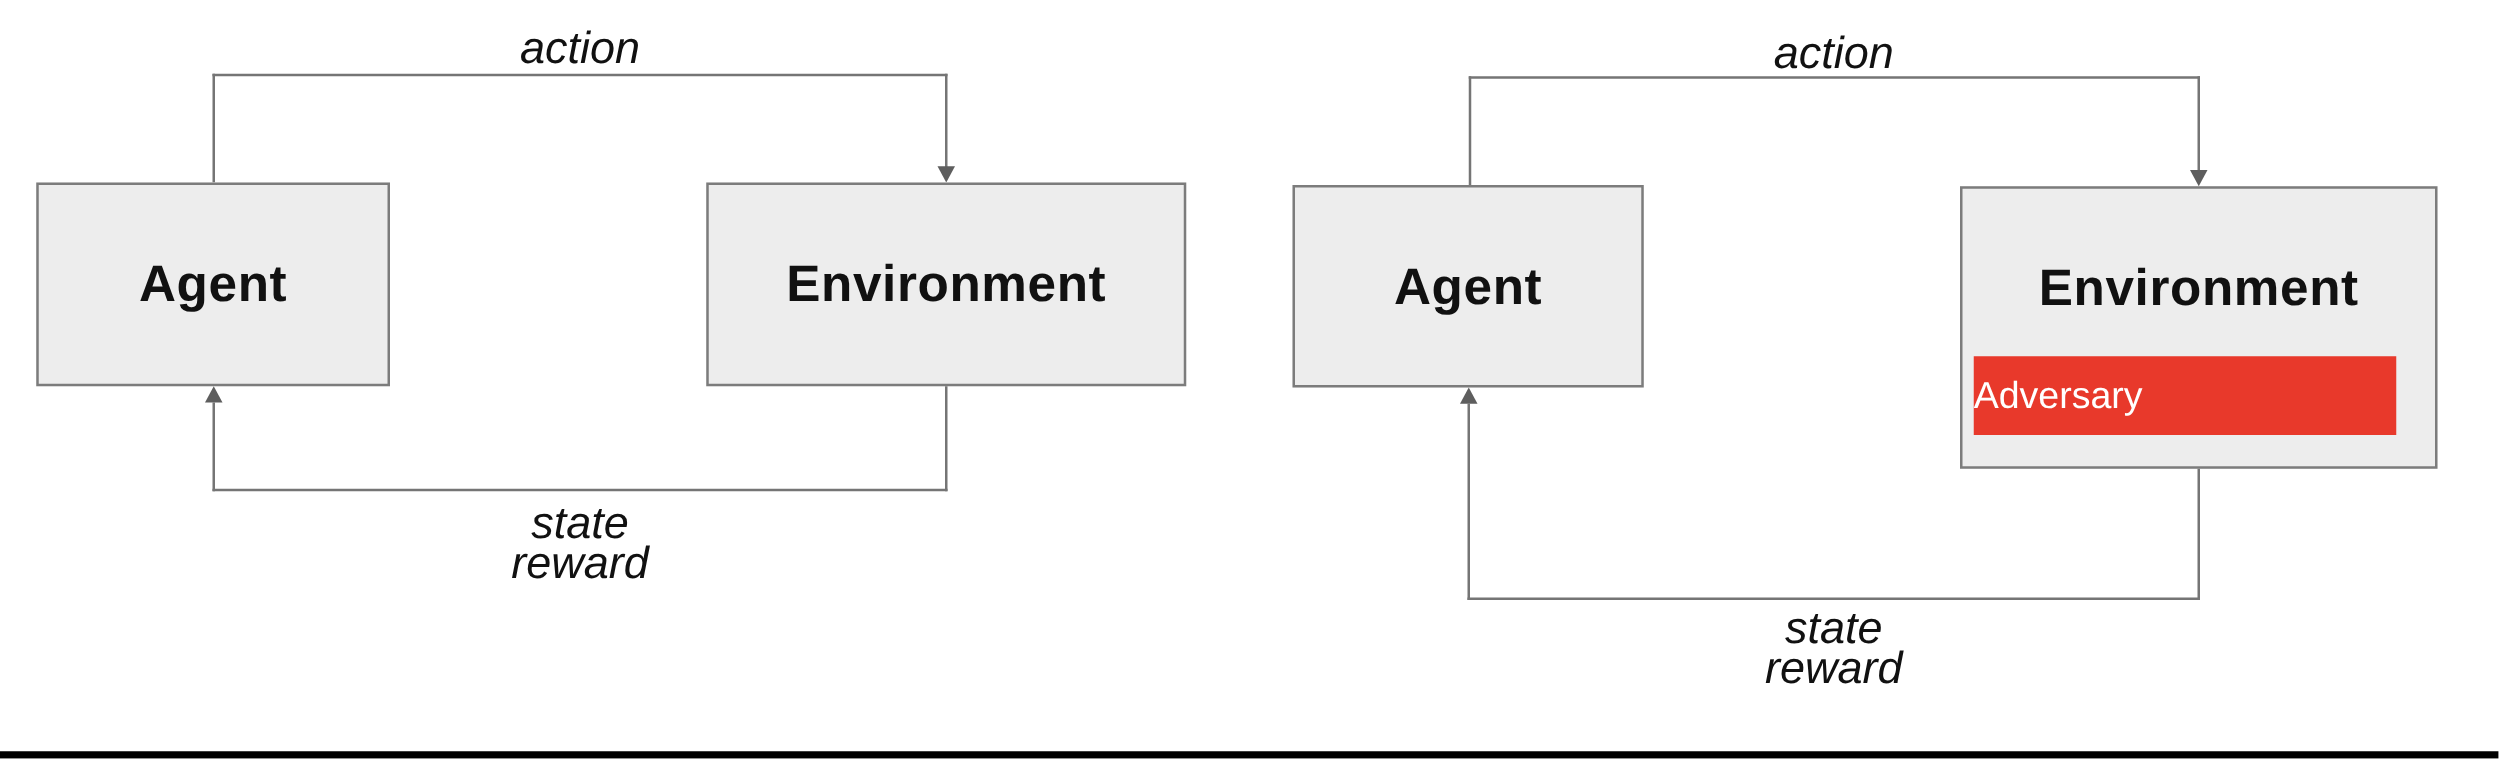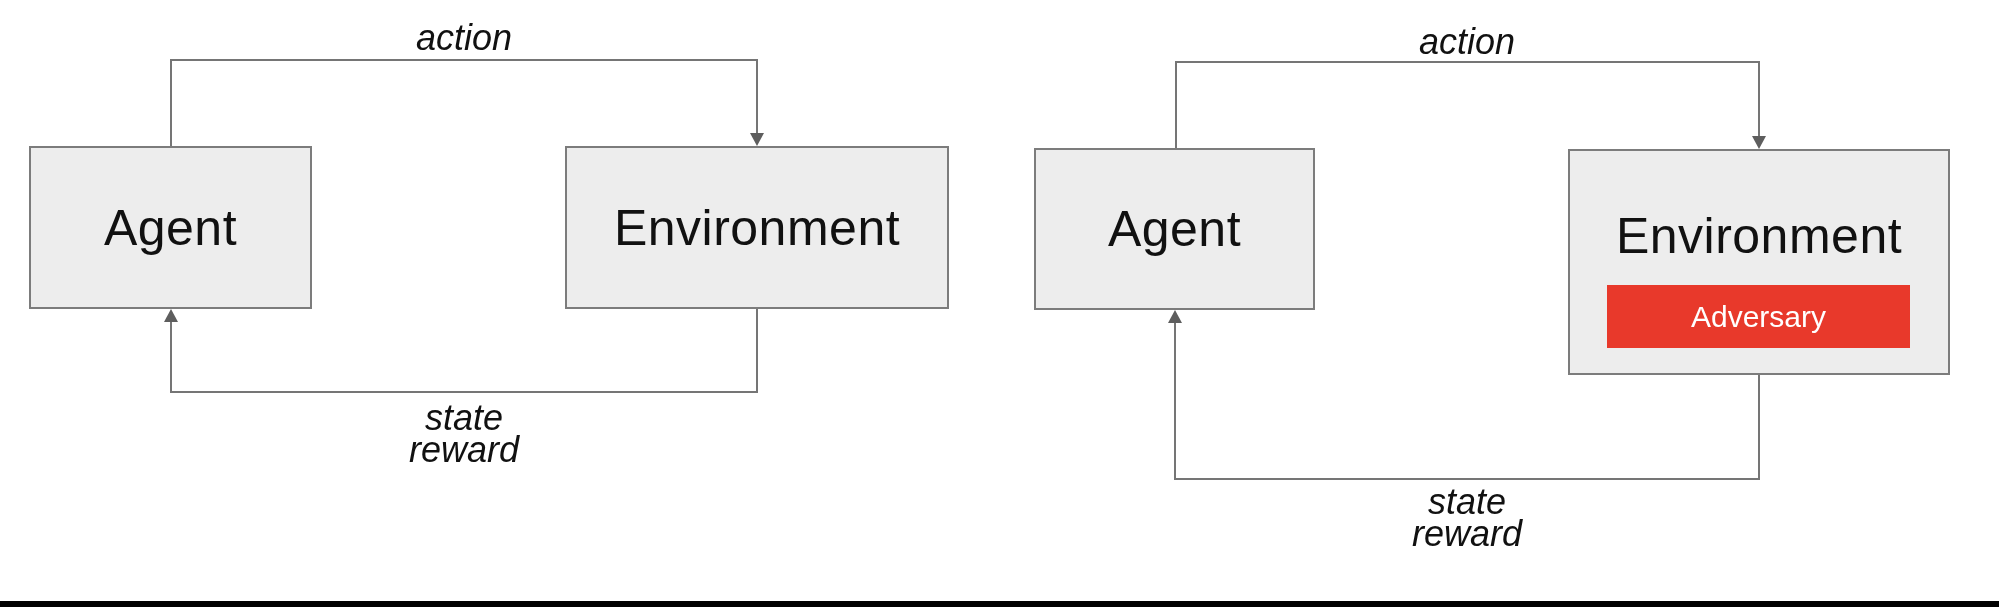--- a/index.html
+++ b/index.html
@@ -22,36 +22,37 @@
   }
   .diagram{position:absolute;inset:0;}
   .box{
     position:absolute;
     background:var(--box-fill);
     border:2px solid var(--box-border);
     box-sizing:border-box;
     display:flex;align-items:center;justify-content:center;
   }
   .box-label{
-    font-size:50px;
+    font-size:41px;
     color:var(--label-text);
     letter-spacing:0.5px;
     white-space:nowrap;
+    font-weight:bold;
   }
   .env-adv{
     flex-direction:column;
     justify-content:flex-start;
     padding-top:56px;
   }
   .adversary{
     position:absolute;
     left:9px;top:134px;
-    width:303px;height:63px;
+    width:338px;height:63px;
     background:var(--adversary-fill);
-    display:flex;align-items:center;justify-content:center;margin-left:28px;
+    display:flex;align-items:center;
   }
   .adversary-label{
     color:var(--adversary-text);
     font-size:30px;
     white-space:nowrap;
   }
   .hline{position:absolute;height:2px;background:var(--connector);}
   .vline{position:absolute;width:2px;background:var(--connector);}
   .arrow-down{
     position:absolute;width:0;height:0;

